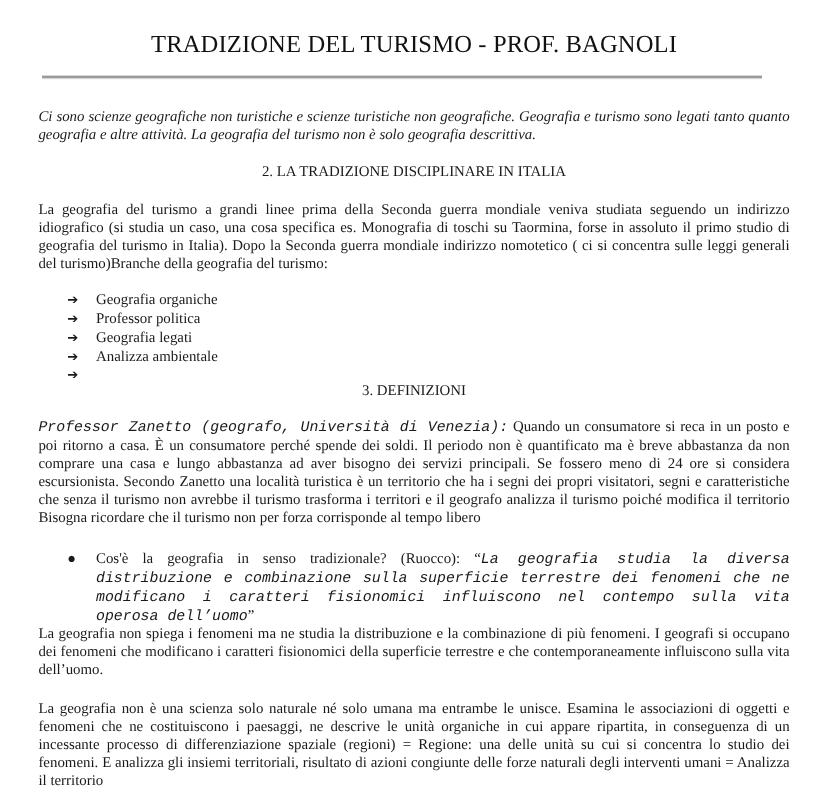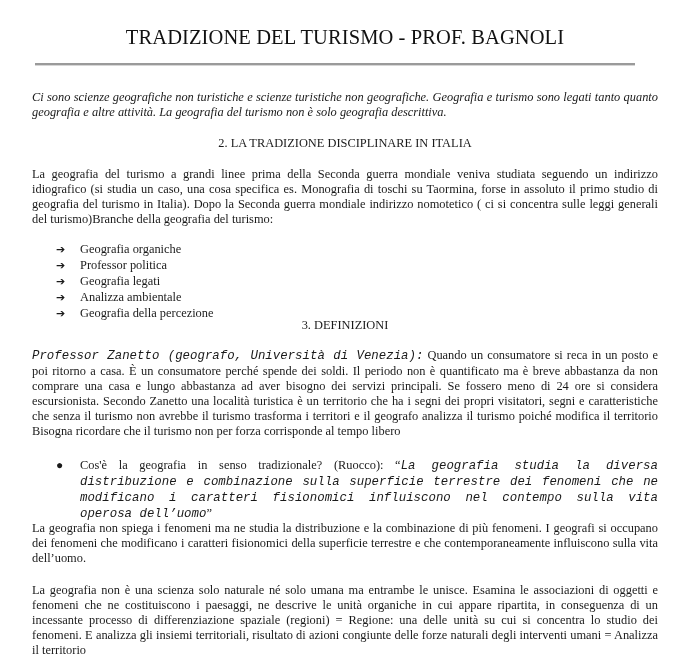--- a/index.html
+++ b/index.html
@@ -125,21 +125,20 @@
     <li>
         <span class="arr">➔</span>
         <span>Geografia legati</span>
       </li>
     <li>
         <span class="arr">➔</span>
         <span>Analizza ambientale</span>
       </li>
     <li>
         <span class="arr">➔</span>
-        <span>Geografia della percezione</span>
       </li>
   </ul>
 
   <p class="heading" style="top:318px;">3. DEFINIZIONI</p>
 
   <p class="p last-left" style="top:348px;"><span class="it">Professor Zanetto (geografo, Università di Venezia):</span><span> Quando un consumatore si reca in un posto e poi ritorno a casa. È un consumatore perché spende dei soldi. Il periodo non è quantificato ma è breve abbastanza da non comprare una casa e lungo abbastanza ad aver bisogno dei servizi principali. Se fossero meno di 24 ore si considera escursionista. Secondo Zanetto una località turistica è un territorio che ha i segni dei propri visitatori, segni e caratteristiche che senza il turismo non avrebbe  il turismo trasforma i territori e il geografo analizza il turismo poiché modifica il territorio Bisogna ricordare che il turismo non per forza corrisponde al tempo libero</span></p>
 
   <div class="bullet-block" style="top:458px;">
     <span class="dot">●</span>
     <span class="btext"><span>Cos'è la geografia in senso tradizionale? (Ruocco): “</span><span class="it">La geografia studia la diversa distribuzione e combinazione sulla superficie terrestre dei fenomeni che ne modificano i caratteri fisionomici influiscono nel contempo sulla vita operosa dell’uomo</span><span>”</span></span>

